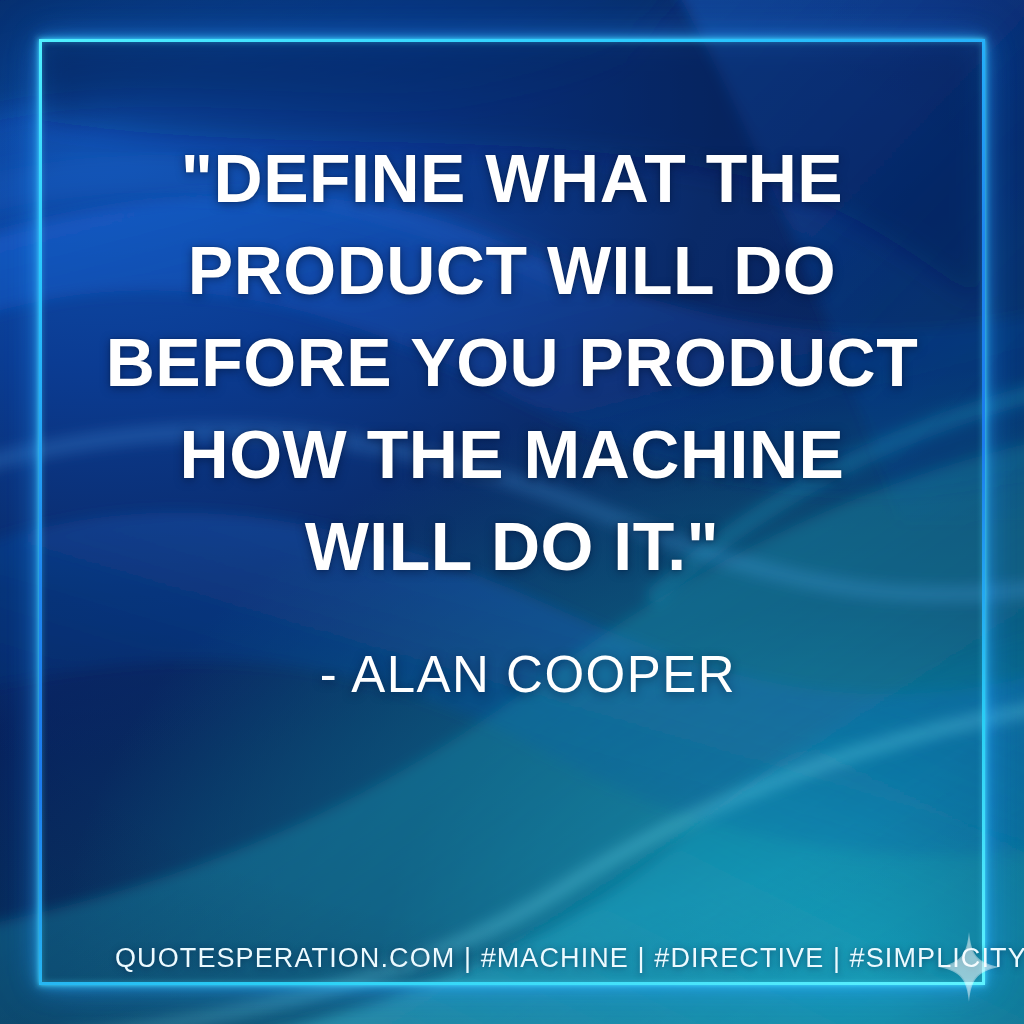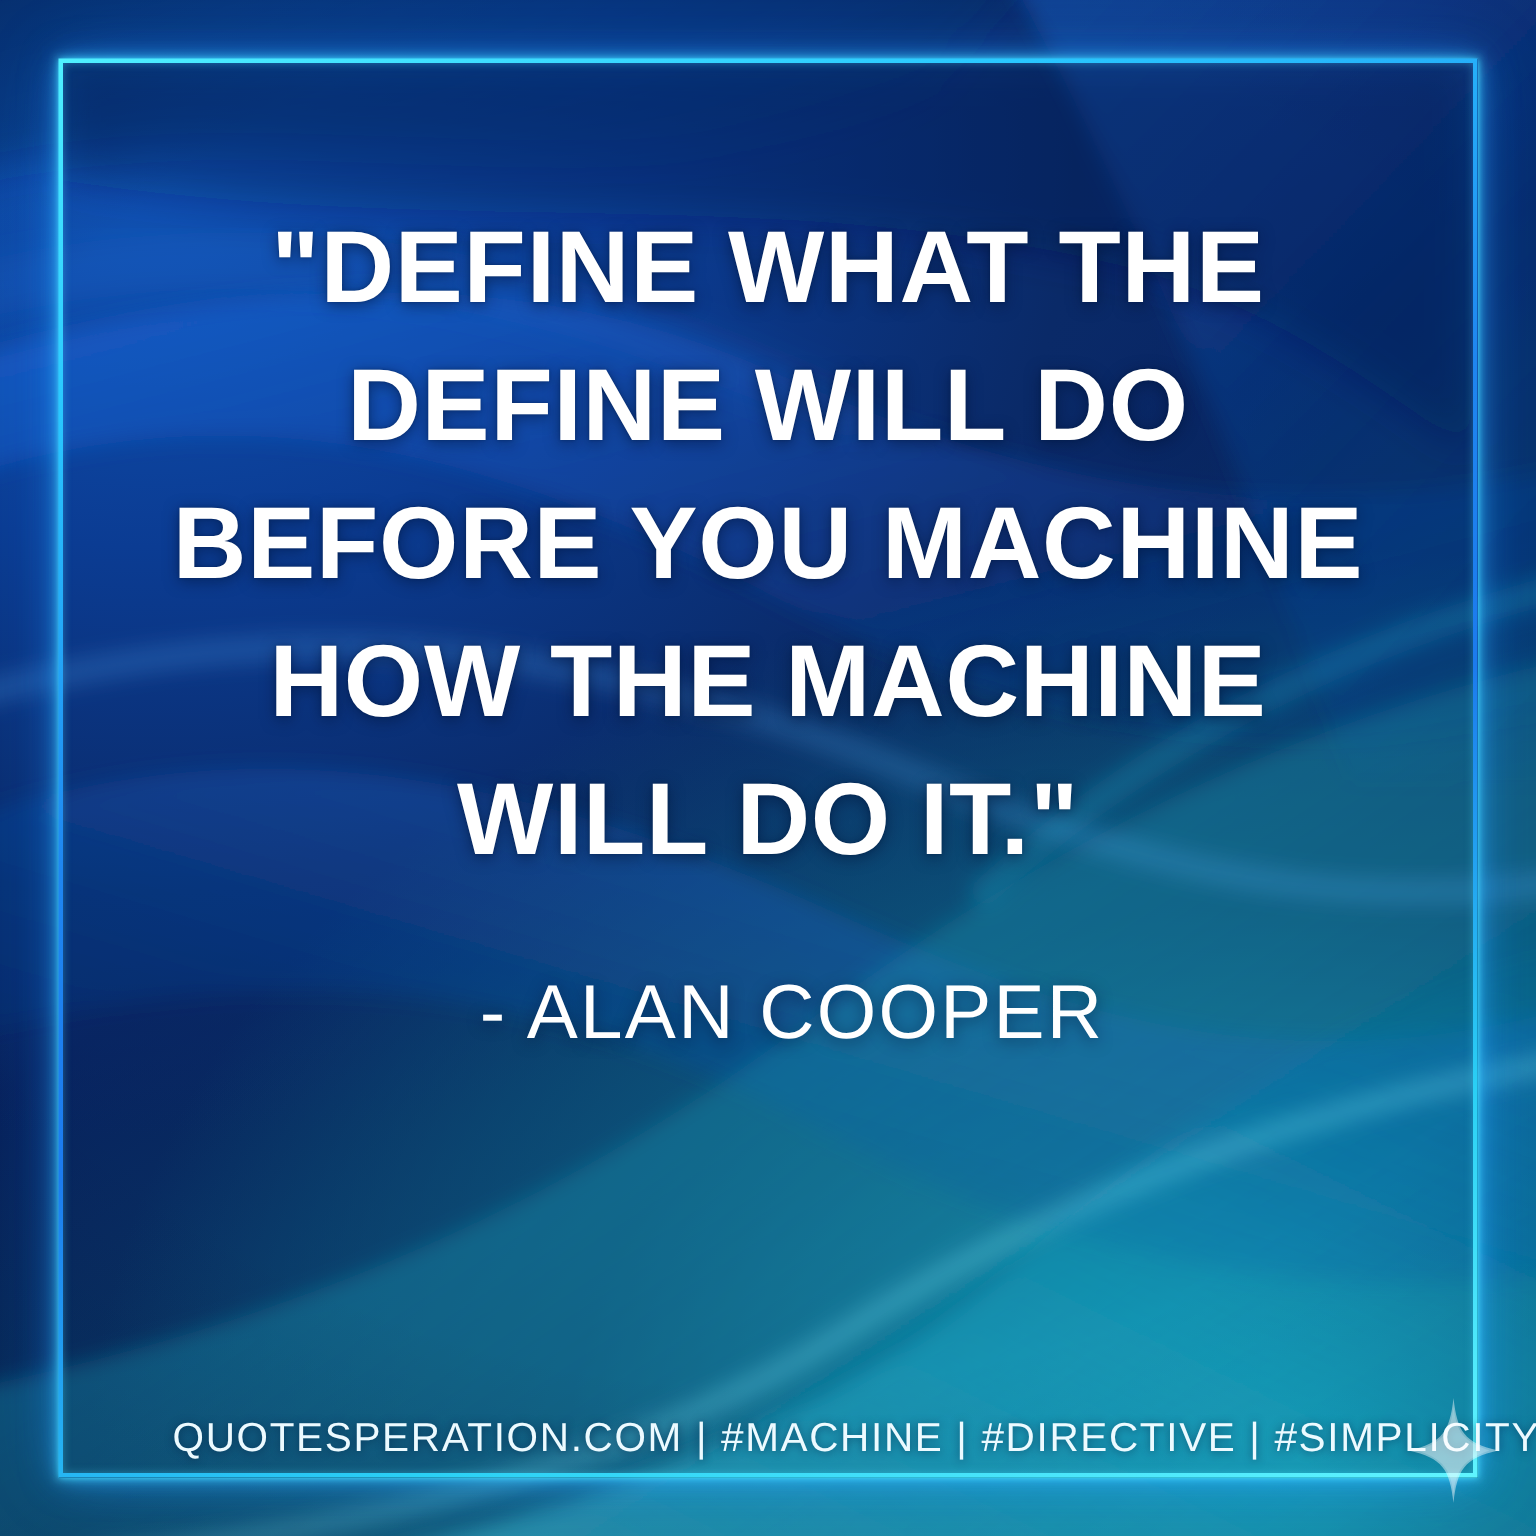--- a/index.html
+++ b/index.html
@@ -192,22 +192,22 @@
     <path d="M 40 120 C 300 160, 520 120, 760 180 C 860 210, 920 260, 980 300 L 980 40 L 40 40 Z" fill="#061b4e" fill-opacity="0.38" filter="url(#soft2)"></path>
   </svg>
 
   <div class="vignette"></div>
 
   <div class="frame-inner-glow"></div>
   <div class="frame"></div>
 
   <div class="quote-block">
     <div class="quote-line">"DEFINE WHAT THE</div>
-    <div class="quote-line">DEFINE WILL DO</div>
-    <div class="quote-line">BEFORE YOU MACHINE</div>
+    <div class="quote-line">PRODUCT WILL DO</div>
+    <div class="quote-line">BEFORE YOU PRODUCT</div>
     <div class="quote-line">HOW THE MACHINE</div>
     <div class="quote-line">WILL DO IT."</div>
   </div>
 
   <div class="attribution">- ALAN COOPER</div>
 
   <div class="footer">QUOTESPERATION.COM | #MACHINE | #DIRECTIVE | #SIMPLICITY</div>
 
   <svg class="sparkle" viewBox="0 0 62 70" xmlns="http://www.w3.org/2000/svg">
     <path d="M31 0 C 33.5 22, 38 30, 61 35 C 38 40, 33.5 48, 31 70 C 28.5 48, 24 40, 1 35 C 24 30, 28.5 22, 31 0 Z" fill="rgba(255,255,255,0.45)"></path>

